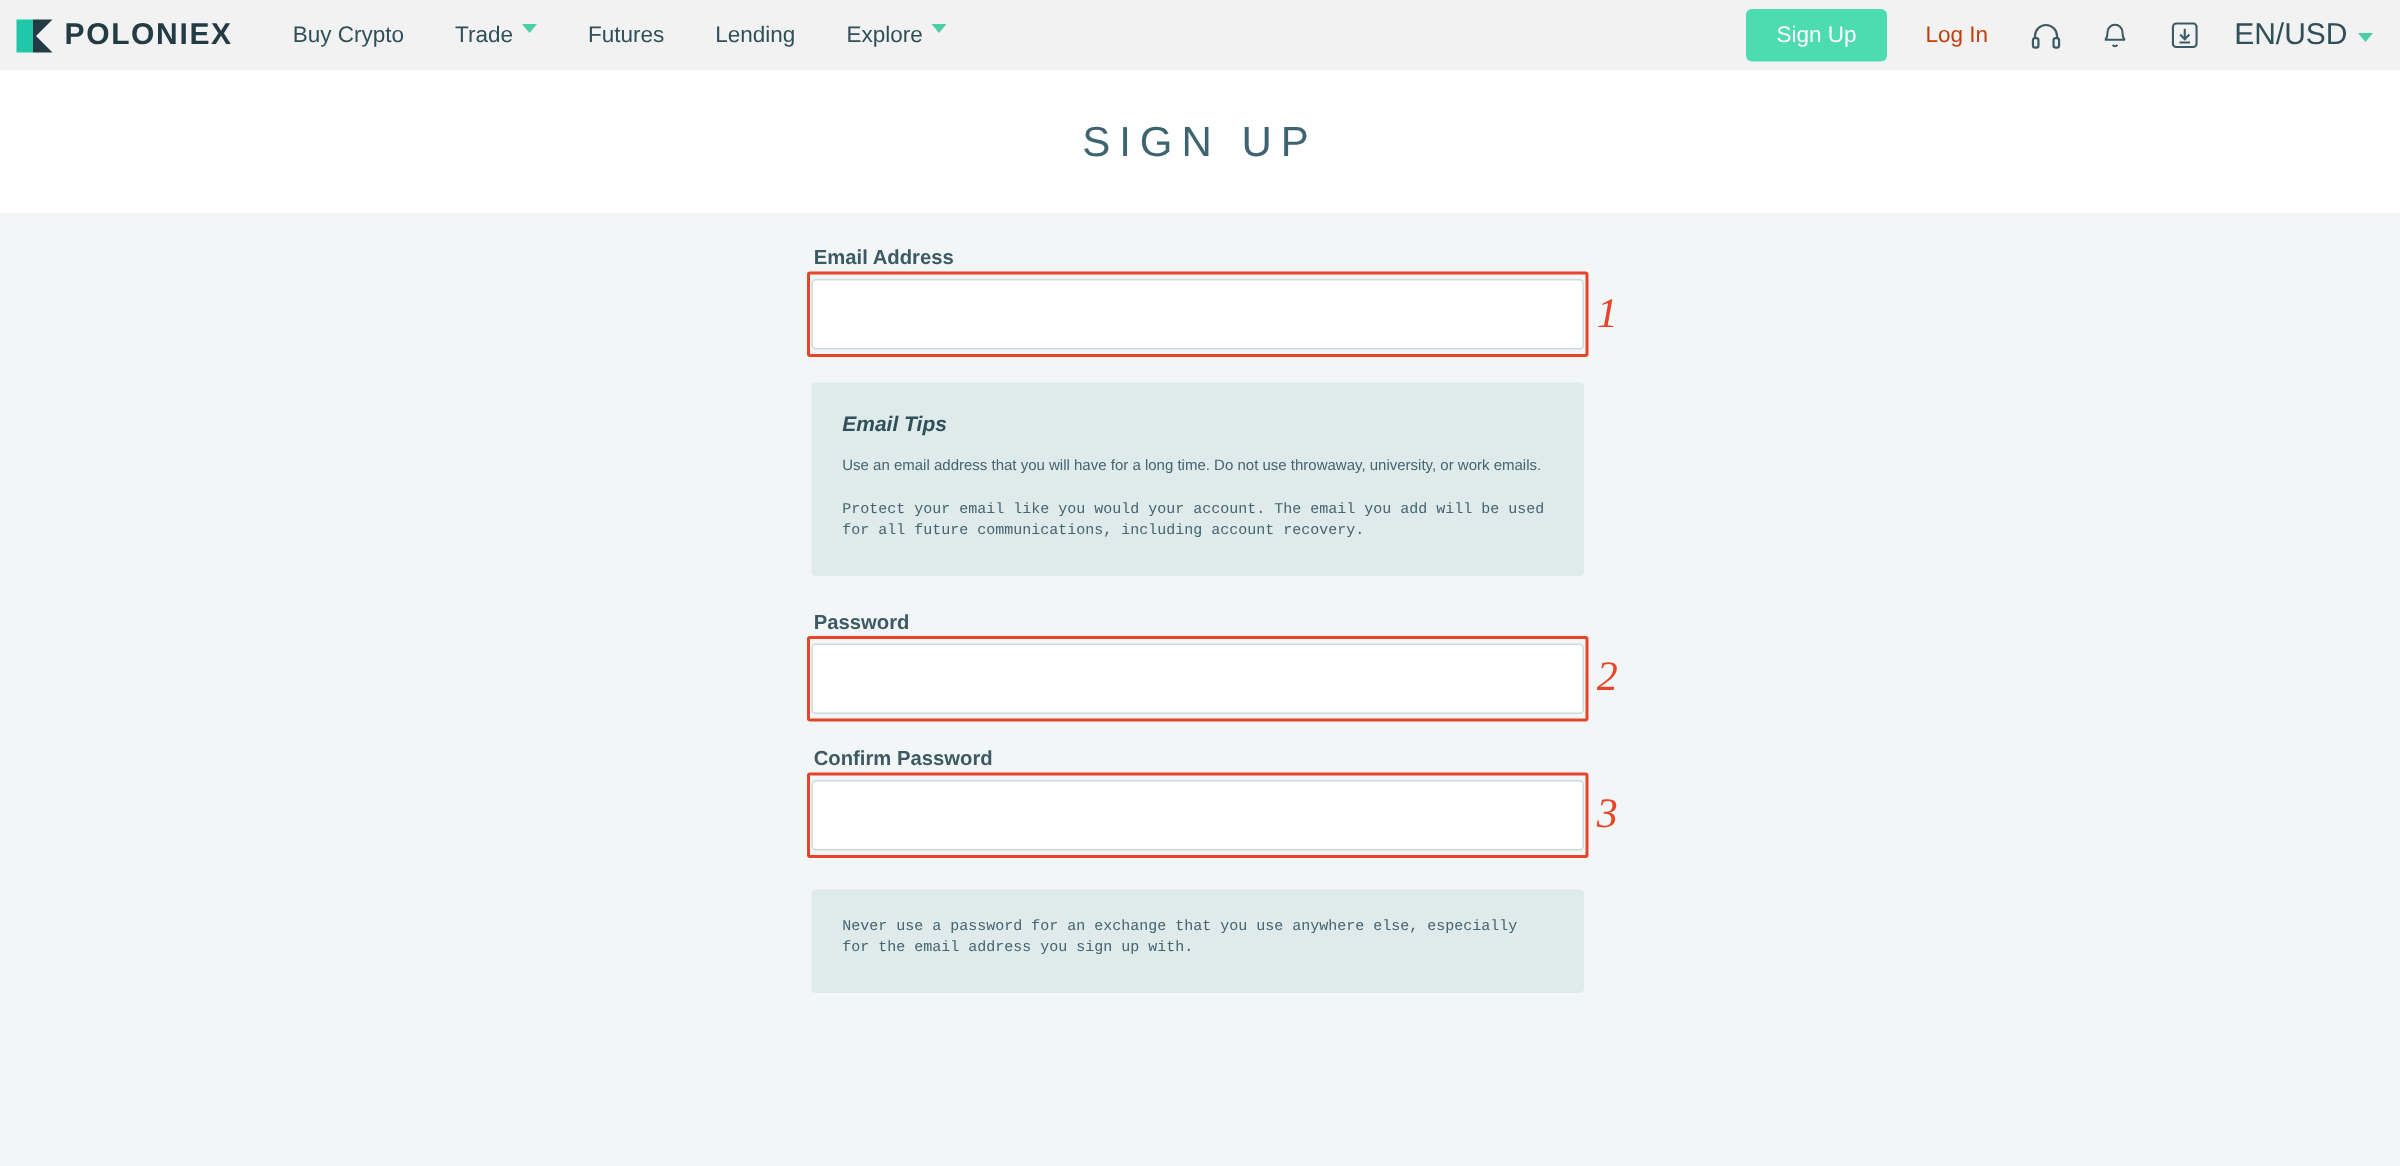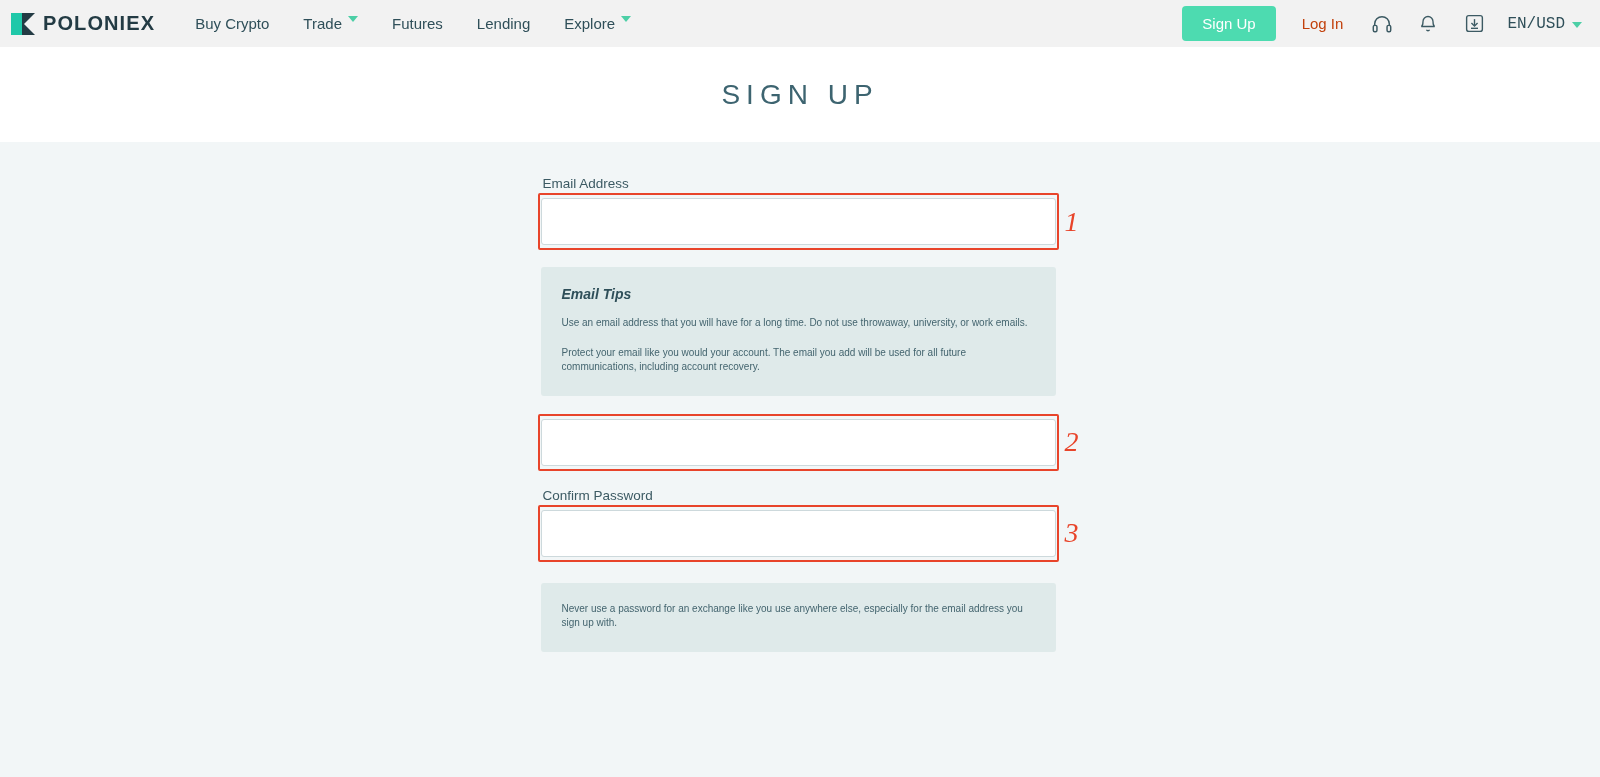--- a/index.html
+++ b/index.html
@@ -91,27 +91,26 @@
   .icon-btn {
     width: 26px;
     height: 26px;
     display: flex;
     align-items: center;
     justify-content: center;
     cursor: pointer;
     color: #3c5a63;
   }
   .lang {
-    font-size: 16px;
+    font-size: 20px;
     color: #2f4f59;
     display: flex;
     align-items: center;
     gap: 7px;
     cursor: pointer;
-    font-family: Liberation Mono, monospace;
   }
 
   
   .page-title-wrap {
     height: 95px;
     display: flex;
     align-items: center;
     justify-content: center;
     background: #ffffff;
   }
@@ -131,23 +130,23 @@
     box-sizing: border-box;
   }
   .form-col {
     width: 515px;
     margin: 0 auto;
     position: relative;
     left: -2px;
   }
   .field-label {
     font-size: 13.5px;
-    font-weight: normal;
+    font-weight: bold;
     color: #3c5a63;
-    margin: 12px 0 7px 2px;
+    margin: 0 0 7px 2px;
   }
   .input-shell {
     position: relative;
     margin-bottom: 22px;
   }
   .text-input {
     width: 100%;
     height: 47px;
     box-sizing: border-box;
     border: 1px solid #cdd9dc;
@@ -194,20 +193,21 @@
     font-style: italic;
   }
   .tip-para {
     font-size: 10px;
     line-height: 1.45;
     color: #44656f;
     margin: 0 0 15px 0;
   }
   .tip-para:last-child {
     margin-bottom: 0;
+    font-family: Liberation Mono, monospace;
   }
   .pw-box {
     margin-top: 26px;
   }
 </style>
 </head>
 <body>
 
 <div class="navbar">
 
@@ -290,31 +290,32 @@
       <div class="highlight"></div>
       <div class="step-num">1</div>
     </div>
 
     <div class="tip-box">
       <div class="tip-title">Email Tips</div>
       <p class="tip-para">Use an email address that you will have for a long time. Do not use throwaway, university, or work emails.</p>
       <p class="tip-para">Protect your email like you would your account. The email you add will be used for all future communications, including account recovery.</p>
     </div>
 
+    <div class="field-label">Password</div>
     <div class="input-shell">
       <input class="text-input" type="password" value="" placeholder="" style="">
       <div class="highlight"></div>
       <div class="step-num">2</div>
     </div>
 
     <div class="field-label">Confirm Password</div>
     <div class="input-shell">
       <input class="text-input" type="password" value="" placeholder="" style="">
       <div class="highlight"></div>
       <div class="step-num">3</div>
     </div>
 
     <div class="tip-box pw-box">
-      <p class="tip-para">Never use a password for an exchange like you use anywhere else, especially for the email address you sign up with.</p>
+      <p class="tip-para">Never use a password for an exchange that you use anywhere else, especially for the email address you sign up with.</p>
     </div>
 
   </div>
 </div>
 
 </body></html>

